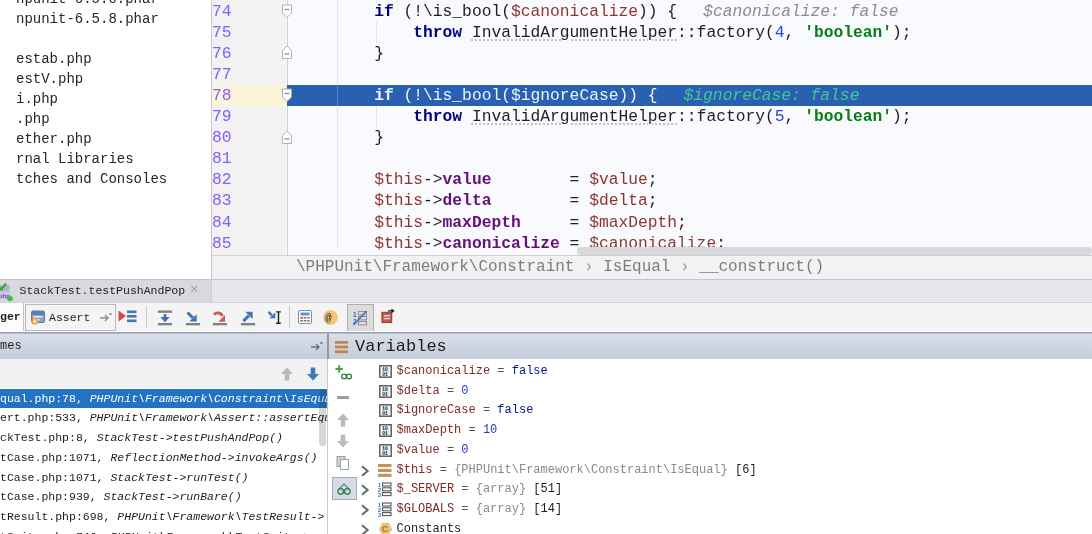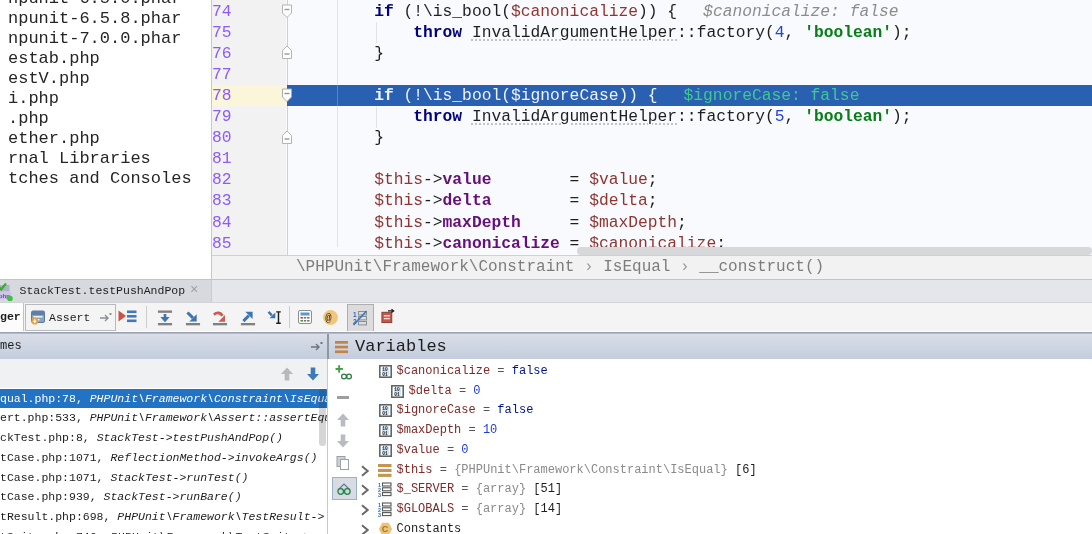--- a/index.html
+++ b/index.html
@@ -1,34 +1,34 @@
 <!DOCTYPE html>
 <html><head><meta charset="utf-8">
 <style>
 *{margin:0;padding:0;box-sizing:content-box}
 html,body{width:1092px;height:534px;overflow:hidden;background:#fff}
 body{font-family:"Liberation Mono",monospace;position:relative}
 .abs{position:absolute}
 
 .tree{left:0;top:0;width:211px;height:279px;background:#fff;overflow:hidden}
-.ti{position:absolute;left:8px;height:20px;line-height:20px;font-size:17px;color:#262626;white-space:pre}
+.ti{position:absolute;left:16px;height:20px;line-height:20px;font-size:14px;color:#262626;white-space:pre}
 
 .ed{left:212px;top:0;width:880px;height:255px;background:#f8fafd;overflow:hidden}
 .gut{position:absolute;left:0;top:0;width:74px;height:255px;background:#f2f2f2}
 .ln{position:absolute;height:21.1px;line-height:21.1px;font-size:16.3px;white-space:pre}
 .num{position:absolute;left:0;width:33px;color:#8b5cf6}
 .code{position:absolute;left:84px;color:#1f1f1f}
 .k{font-weight:bold;color:#000080}
 .fn{}
 .v{color:#8e3531}
 .n{color:#2143d8}
 .s{font-weight:bold;color:#067d17}
 .cls{text-decoration:underline dotted #b6b6b6;text-underline-offset:3px}
 .h1{font-style:italic;color:#8c8c8c}
-.h2{color:#3fc98f}
+.h2{font-style:italic;color:#3fc98f}
 .fld{font-weight:bold;color:#660e7a}
 .w{color:#eef3fa}
 
 .bc{left:212px;top:256px;width:880px;height:23px;background:#f2f2f2;font-size:16px;color:#7c7c7c;line-height:23px;white-space:pre}
 
 .tabrow{left:0;top:280px;width:1092px;height:22px;background:#e4e6eb}
 .dtab{position:absolute;left:0;top:0;width:211px;height:22px;background:#d7d9de;border-right:1px solid #c9cbd0;overflow:hidden}
 .toolbar{left:0;top:303px;width:1092px;height:28px;background:#f4f4f5}
 .hdr{left:0;top:333px;width:1092px;height:26px;background:linear-gradient(#d9dee8,#c3ccdc);border-top:1px solid #b3bac7}
 .cnt{left:0;top:359px;width:1092px;height:175px;background:#fff;overflow:hidden}
@@ -40,21 +40,20 @@
 .vnum{color:#1f3bd8}
 .vg{color:#8a8a8a}
 .veq{color:#555}
 svg{position:absolute;overflow:visible}
 </style></head>
 <body>
 
 <div class="abs tree">
 <div class="ti" style="top:-11px">npunit-6.5.0.phar</div>
 <div class="ti" style="top:9px">npunit-6.5.8.phar</div>
-<div class="ti" style="top:29px">npunit-7.0.0.phar</div>
 <div class="ti" style="top:49px">estab.php</div>
 <div class="ti" style="top:69px">estV.php</div>
 <div class="ti" style="top:89px">i.php</div>
 <div class="ti" style="top:109px">.php</div>
 <div class="ti" style="top:129px">ether.php</div>
 <div class="ti" style="top:149px">rnal Libraries</div>
 <div class="ti" style="top:169px">tches and Consoles</div>
 </div>
 <div class="abs" style="left:211px;top:0;width:1px;height:280px;background:#c8c8c8"></div>
 
@@ -284,21 +283,21 @@
         <path d="M7.5,10.5 h1" stroke="#2e7d54" stroke-width="1.2"></path>
       </svg>
 </div>
 
 <div class="vrow" style="left:0;top:3.0px;width:1092px"><svg class="vic" style="left:379px;top:3px" width="13" height="13" viewBox="0 0 13 13">
         <rect x="0.8" y="0.8" width="11.4" height="11.4" fill="#ffffff" stroke="#5c5c5c" stroke-width="1.5"></rect>
         <rect x="3" y="2.6" width="7" height="7.8" fill="#cfe4f5"></rect>
         <text x="3.2" y="6.4" font-size="4.6" font-family="Liberation Mono" font-weight="bold" fill="#2b2b2b">10</text>
         <text x="3.2" y="10.8" font-size="4.6" font-family="Liberation Mono" font-weight="bold" fill="#2b2b2b">01</text>
       </svg><span style="position:absolute;left:396.5px"><span class="vn">$canonicalize</span><span class="veq"> = </span><span class="vb">false</span></span></div>
-<div class="vrow" style="left:12px;top:22.7px;width:908px"><svg class="vic" style="left:379px;top:3px" width="13" height="13" viewBox="0 0 13 13">
+<div class="vrow" style="left:0;top:22.7px;width:908px"><svg class="vic" style="left:379px;top:3px" width="13" height="13" viewBox="0 0 13 13">
         <rect x="0.8" y="0.8" width="11.4" height="11.4" fill="#ffffff" stroke="#5c5c5c" stroke-width="1.5"></rect>
         <rect x="3" y="2.6" width="7" height="7.8" fill="#cfe4f5"></rect>
         <text x="3.2" y="6.4" font-size="4.6" font-family="Liberation Mono" font-weight="bold" fill="#2b2b2b">10</text>
         <text x="3.2" y="10.8" font-size="4.6" font-family="Liberation Mono" font-weight="bold" fill="#2b2b2b">01</text>
       </svg><span style="position:absolute;left:396.5px"><span class="vn">$delta</span><span class="veq"> = </span><span class="vnum">0</span></span></div>
 <div class="vrow" style="left:0;top:42.4px;width:1092px"><svg class="vic" style="left:379px;top:3px" width="13" height="13" viewBox="0 0 13 13">
         <rect x="0.8" y="0.8" width="11.4" height="11.4" fill="#ffffff" stroke="#5c5c5c" stroke-width="1.5"></rect>
         <rect x="3" y="2.6" width="7" height="7.8" fill="#cfe4f5"></rect>
         <text x="3.2" y="6.4" font-size="4.6" font-family="Liberation Mono" font-weight="bold" fill="#2b2b2b">10</text>
         <text x="3.2" y="10.8" font-size="4.6" font-family="Liberation Mono" font-weight="bold" fill="#2b2b2b">01</text>

